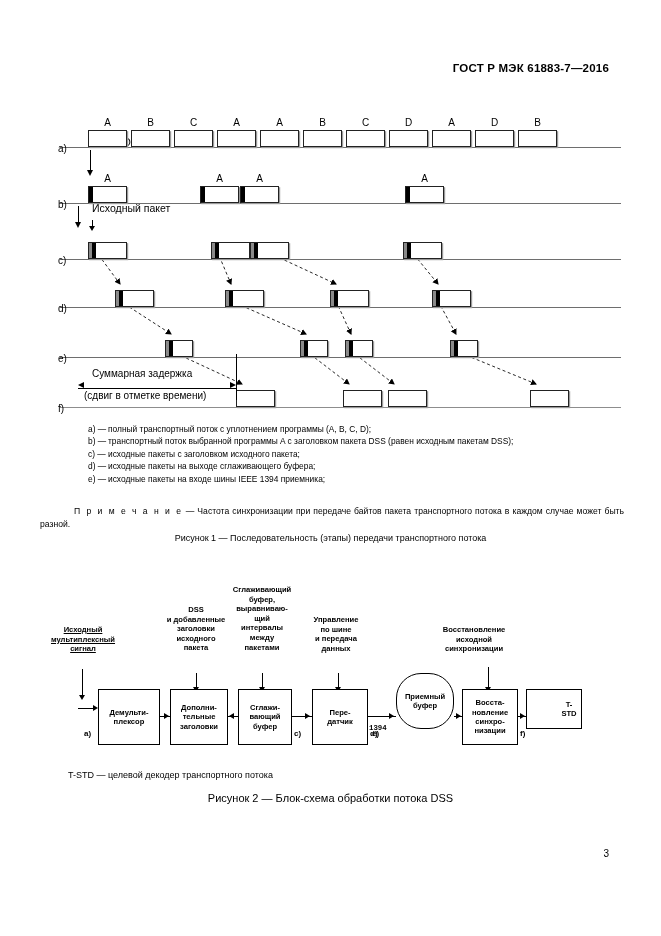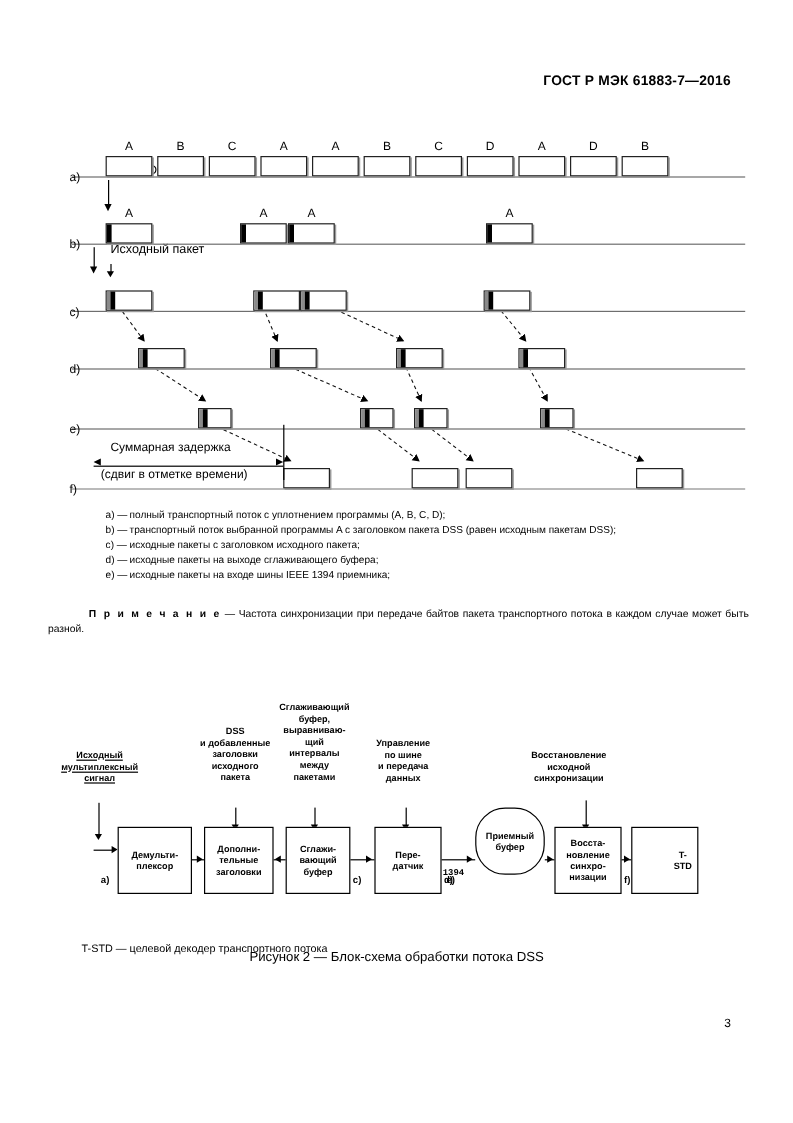--- a/index.html
+++ b/index.html
@@ -63,21 +63,21 @@
 
   
   .legend{position:absolute;left:88px;top:423px;width:520px;}
   .legend .item{font-size:8.4px;line-height:12.4px;white-space:nowrap;}
   .legend .item .key{display:inline-block;width:20px;}
 
   .note{
     position:absolute;left:40px;top:505px;width:584px;
     font-size:8.6px;line-height:12.6px;text-align:justify;
   }
-  .note .sp{letter-spacing:1.6px;font-weight:bold;}
+  .note .sp{letter-spacing:1.6px;}
   .cap1{
     position:absolute;left:0;top:533px;width:661px;text-align:center;
     font-size:9px;
   }
 
   
   .fig2{position:absolute;left:0;top:585px;width:661px;height:180px;}
   .toplabel{
     position:absolute;text-align:center;font-size:7.6px;font-weight:bold;
     line-height:9.6px;
@@ -101,21 +101,21 @@
   }
   .bbox{
     position:absolute;box-sizing:border-box;border:1.6px solid #000;background:#fff;
     display:flex;align-items:center;justify-content:center;text-align:center;
     font-size:7.6px;font-weight:bold;line-height:9.4px;padding:0 2px;
   }
   .marker{position:absolute;font-size:8px;font-weight:bold;}
   .buslabel{position:absolute;font-size:7.4px;font-weight:bold;}
 
   .tstdnote{
-    position:absolute;left:68px;top:770px;font-size:9px;white-space:nowrap;margin-top:15px;
+    position:absolute;left:68px;top:770px;font-size:9px;white-space:nowrap;
   }
   .cap2{
     position:absolute;left:0;top:792px;width:661px;text-align:center;font-size:11px;
   }
   .pageno{
     position:absolute;right:52px;top:848px;font-size:10px;
   }
 </style>
 </head>
 <body>
@@ -301,20 +301,21 @@
     </div>
     <div class="item">
       <span class="key">e) —</span><span>исходные пакеты на входе шины IEEE 1394 приемника;</span>
     </div>
   </div>
 
   <div class="note">
     <span style="display:inline-block;width:34px;"></span><span class="sp">П р и м е ч а н и е</span><span> — Частота синхронизации при передаче байтов пакета транспортного потока в каждом случае может быть разной.</span>
   </div>
 
+  <div class="cap1">Рисунок 1 — Последовательность (этапы) передачи транспортного потока</div>
 
   <div class="fig2">
 
     <div class="toplabel" style="left:28px;top:40px;width:110px;text-decoration:underline;">Исходный<br>мультиплексный<br>сигнал</div>
     <div class="toplabel" style="left:158px;top:20px;width:76px;">DSS<br>и добавленные<br>заголовки<br>исходного<br>пакета</div>
     <div class="toplabel" style="left:300px;top:30px;width:72px;">Управление<br>по шине<br>и передача<br>данных</div>
     <div class="toplabel" style="left:226px;top:0px;width:72px;">Сглаживающий<br>буфер,<br>выравниваю-<br>щий<br>интервалы<br>между<br>пакетами</div>
     <div class="toplabel" style="left:424px;top:40px;width:100px;">Восстановление<br>исходной<br>синхронизации</div>
 
     <div class="vline" style="left:82px;top:84px;height:28px;"></div>
@@ -334,21 +335,21 @@
 
     <div class="hline" style="left:78px;top:123px;width:18px;"></div>
     <div class="arrow-r" style="left:93px;top:120px;"></div>
 
     <div class="bbox" style="left:98px;top:104px;width:62px;height:56px;">Демульти-<br>плексор</div>
     <div class="bbox" style="left:170px;top:104px;width:58px;height:56px;">Дополни-<br>тельные<br>заголовки</div>
     <div class="bbox" style="left:238px;top:104px;width:54px;height:56px;">Сглажи-<br>вающий<br>буфер</div>
     <div class="bbox" style="left:312px;top:104px;width:56px;height:56px;">Пере-<br>датчик</div>
     <div class="bbox" style="left:396px;top:88px;width:58px;height:56px;border-radius:25px;">Приемный<br>буфер</div>
     <div class="bbox" style="left:462px;top:104px;width:56px;height:56px;">Восста-<br>новление<br>синхро-<br>низации</div>
-    <div class="bbox" style="left:526px;top:104px;width:56px;height:56px;padding-left:32px;">T-STD</div>
+    <div class="bbox" style="left:526px;top:104px;width:56px;height:40px;padding-left:32px;">T-STD</div>
 
     <div class="hline" style="left:160px;top:131px;width:10px;"></div>
     <div class="arrow-r" style="left:164px;top:128px;"></div>
 
     <div class="hline" style="left:228px;top:131px;width:10px;"></div>
     <div class="arrow-l" style="left:229px;top:128px;"></div>
 
     <div class="hline" style="left:292px;top:131px;width:20px;"></div>
     <div class="arrow-r" style="left:305px;top:128px;"></div>
 

